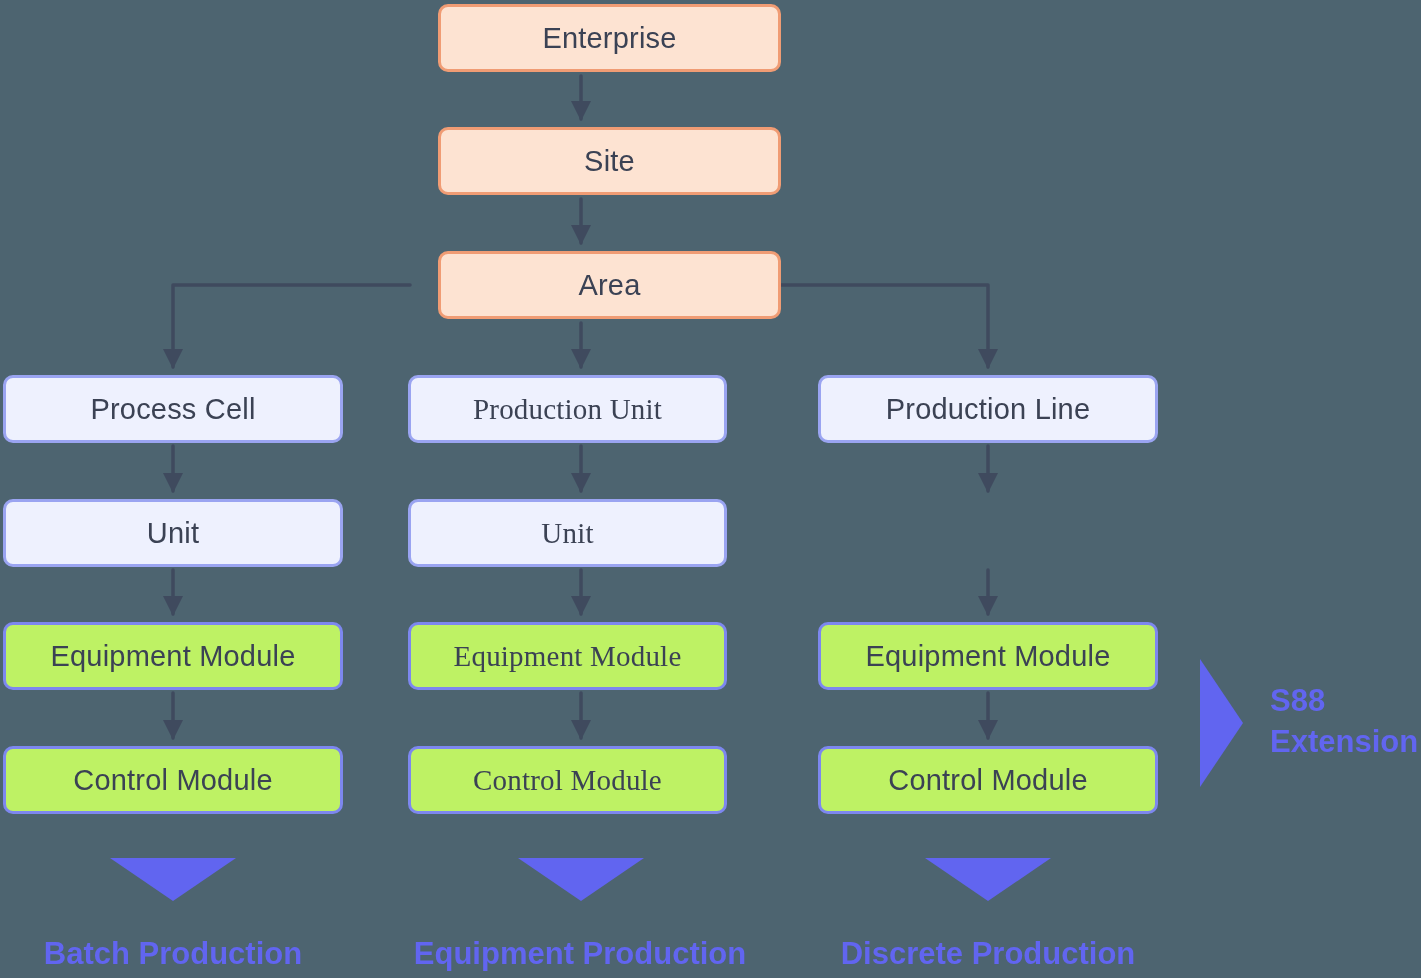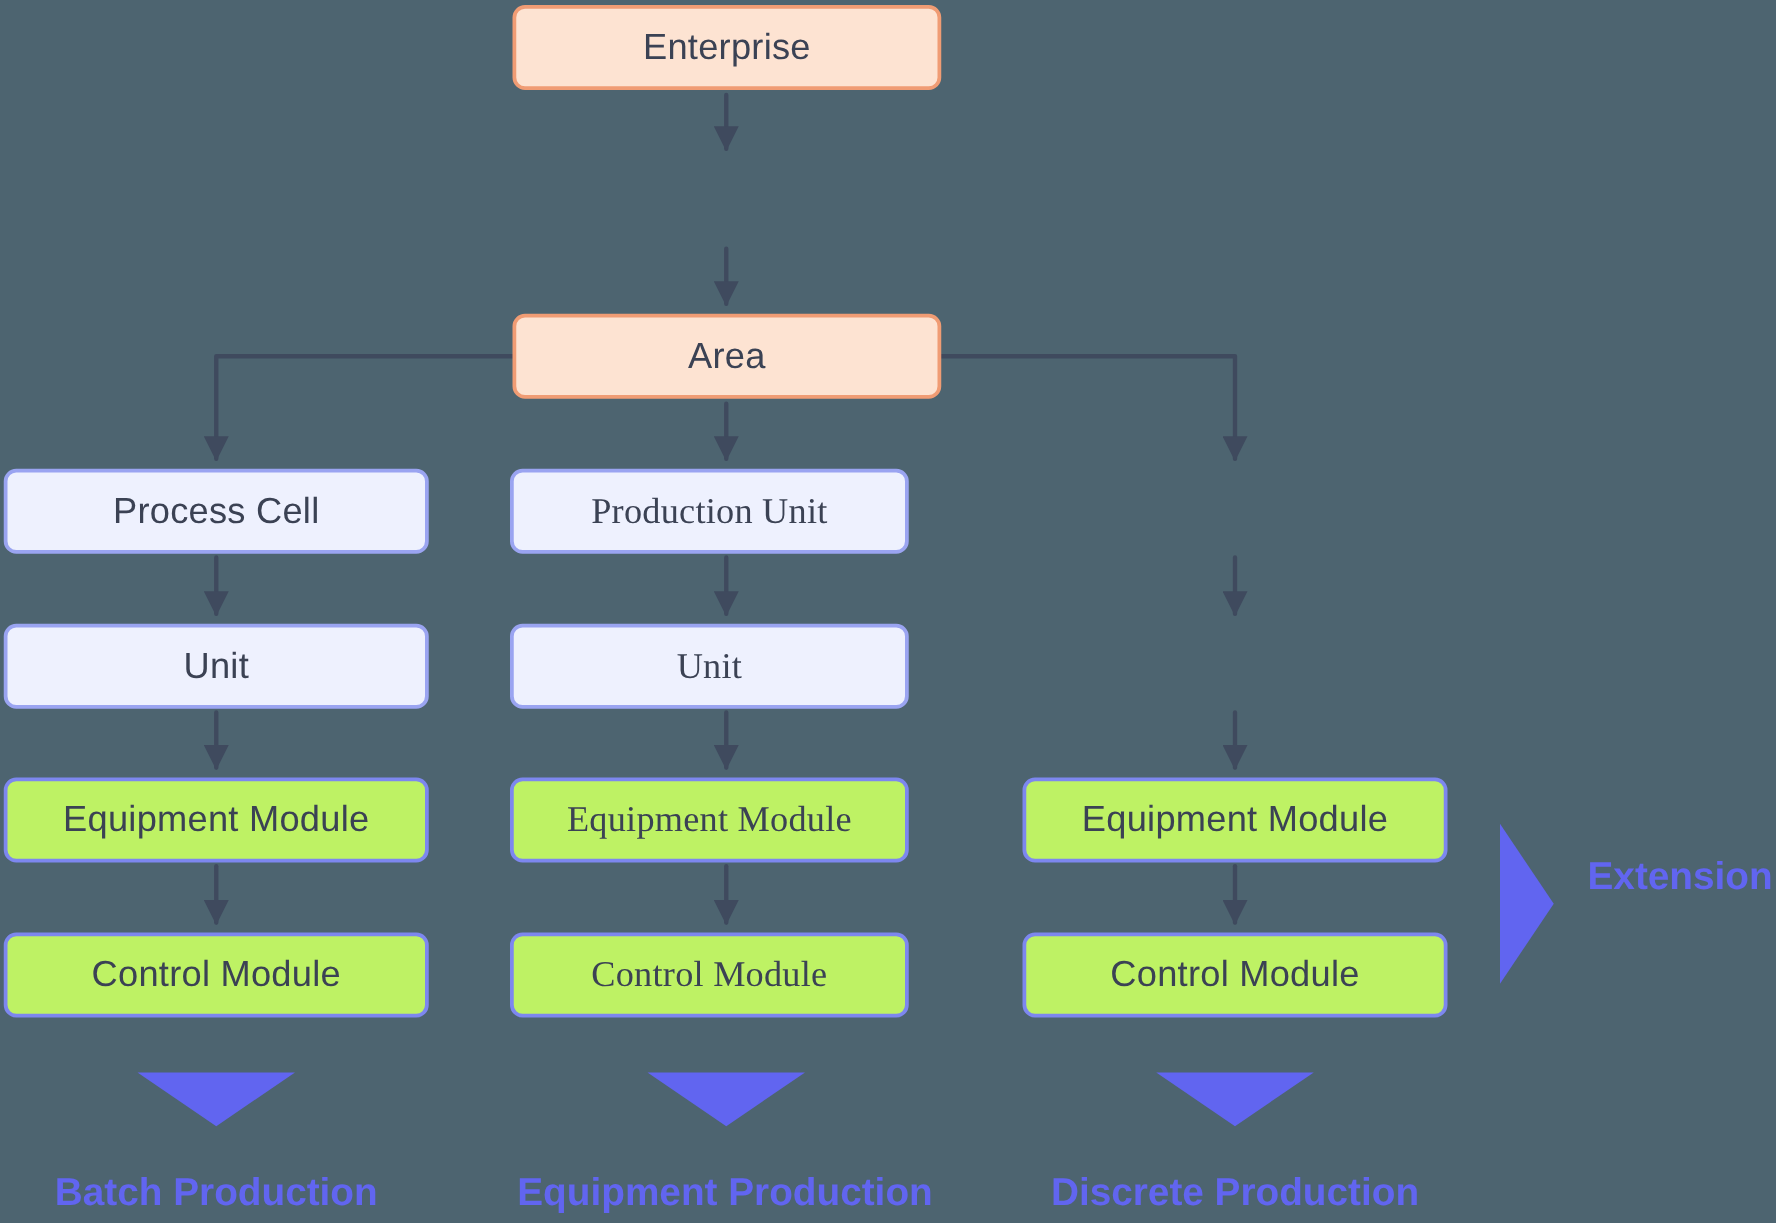--- a/index.html
+++ b/index.html
@@ -13,21 +13,21 @@
   }
   .node {
     position:absolute;
     height:68px;
     display:flex; align-items:center; justify-content:center;
     border-radius:10px;
     font-size:29px;
     color:#3b4254;
     letter-spacing:.2px;
   }
-  .orange { background:#fde3d2; border:3px solid #f09c74; }
+  .orange { background:#fde3d2; border:3px solid #f09c74;margin-left:28px; }
   .light  { background:#eef1fe; border:3px solid #9aa4f1; }
   .mid    { background:#bef264; border:3px solid #7d87ef; }
 
   .top-chain { left:410px; width:343px; }
   .col1 { left:3px;   width:340px; }
   .col2 { left:408px; width:319px;font-family:Liberation Serif, serif; }
   .col3 { left:818px; width:340px; }
 
   .row2 { top:375px;text-align:center; }
   .row3 { top:499px; }
@@ -102,41 +102,44 @@
       <path d="M581 570 L581 614" marker-end="url(#arrow)"></path>
       <path d="M581 693 L581 738" marker-end="url(#arrow)"></path>
 
       <path d="M988 446 L988 491" marker-end="url(#arrow)"></path>
       <path d="M988 570 L988 614" marker-end="url(#arrow)"></path>
       <path d="M988 693 L988 738" marker-end="url(#arrow)"></path>
     </g>
   </svg>
 
   <div class="node orange top-chain" style="top:4px">Enterprise</div>
+  <div class="node orange top-chain" style="top:127px">Site</div>
   <div class="node orange top-chain" style="top:251px">Area</div>
 
   <div class="node light col1 row2">Process Cell</div>
   <div class="node light col1 row3">Unit</div>
   <div class="node mid col1 row4">Equipment Module</div>
   <div class="node mid col1 row5">Control Module</div>
 
   <div class="node light col2 row2">Production Unit</div>
   <div class="node light col2 row3">Unit</div>
   <div class="node mid col2 row4">Equipment Module</div>
   <div class="node mid col2 row5">Control Module</div>
 
+  <div class="node light col3 row2">Production Line</div>
   <div class="node mid col3 row4">Equipment Module</div>
   <div class="node mid col3 row5">Control Module</div>
 
   <div class="tri-down c1"></div>
   <div class="tri-down c2"></div>
   <div class="tri-down c3"></div>
 
   <div class="footer-label c1">Batch Production</div>
   <div class="footer-label c2">Equipment Production</div>
   <div class="footer-label c3">Discrete Production</div>
 
   <div class="tri-right"></div>
   <div class="annotation">
+    <div>S88</div>
     <div>Extension</div>
   </div>
 
 </div>
 
 </body></html>

